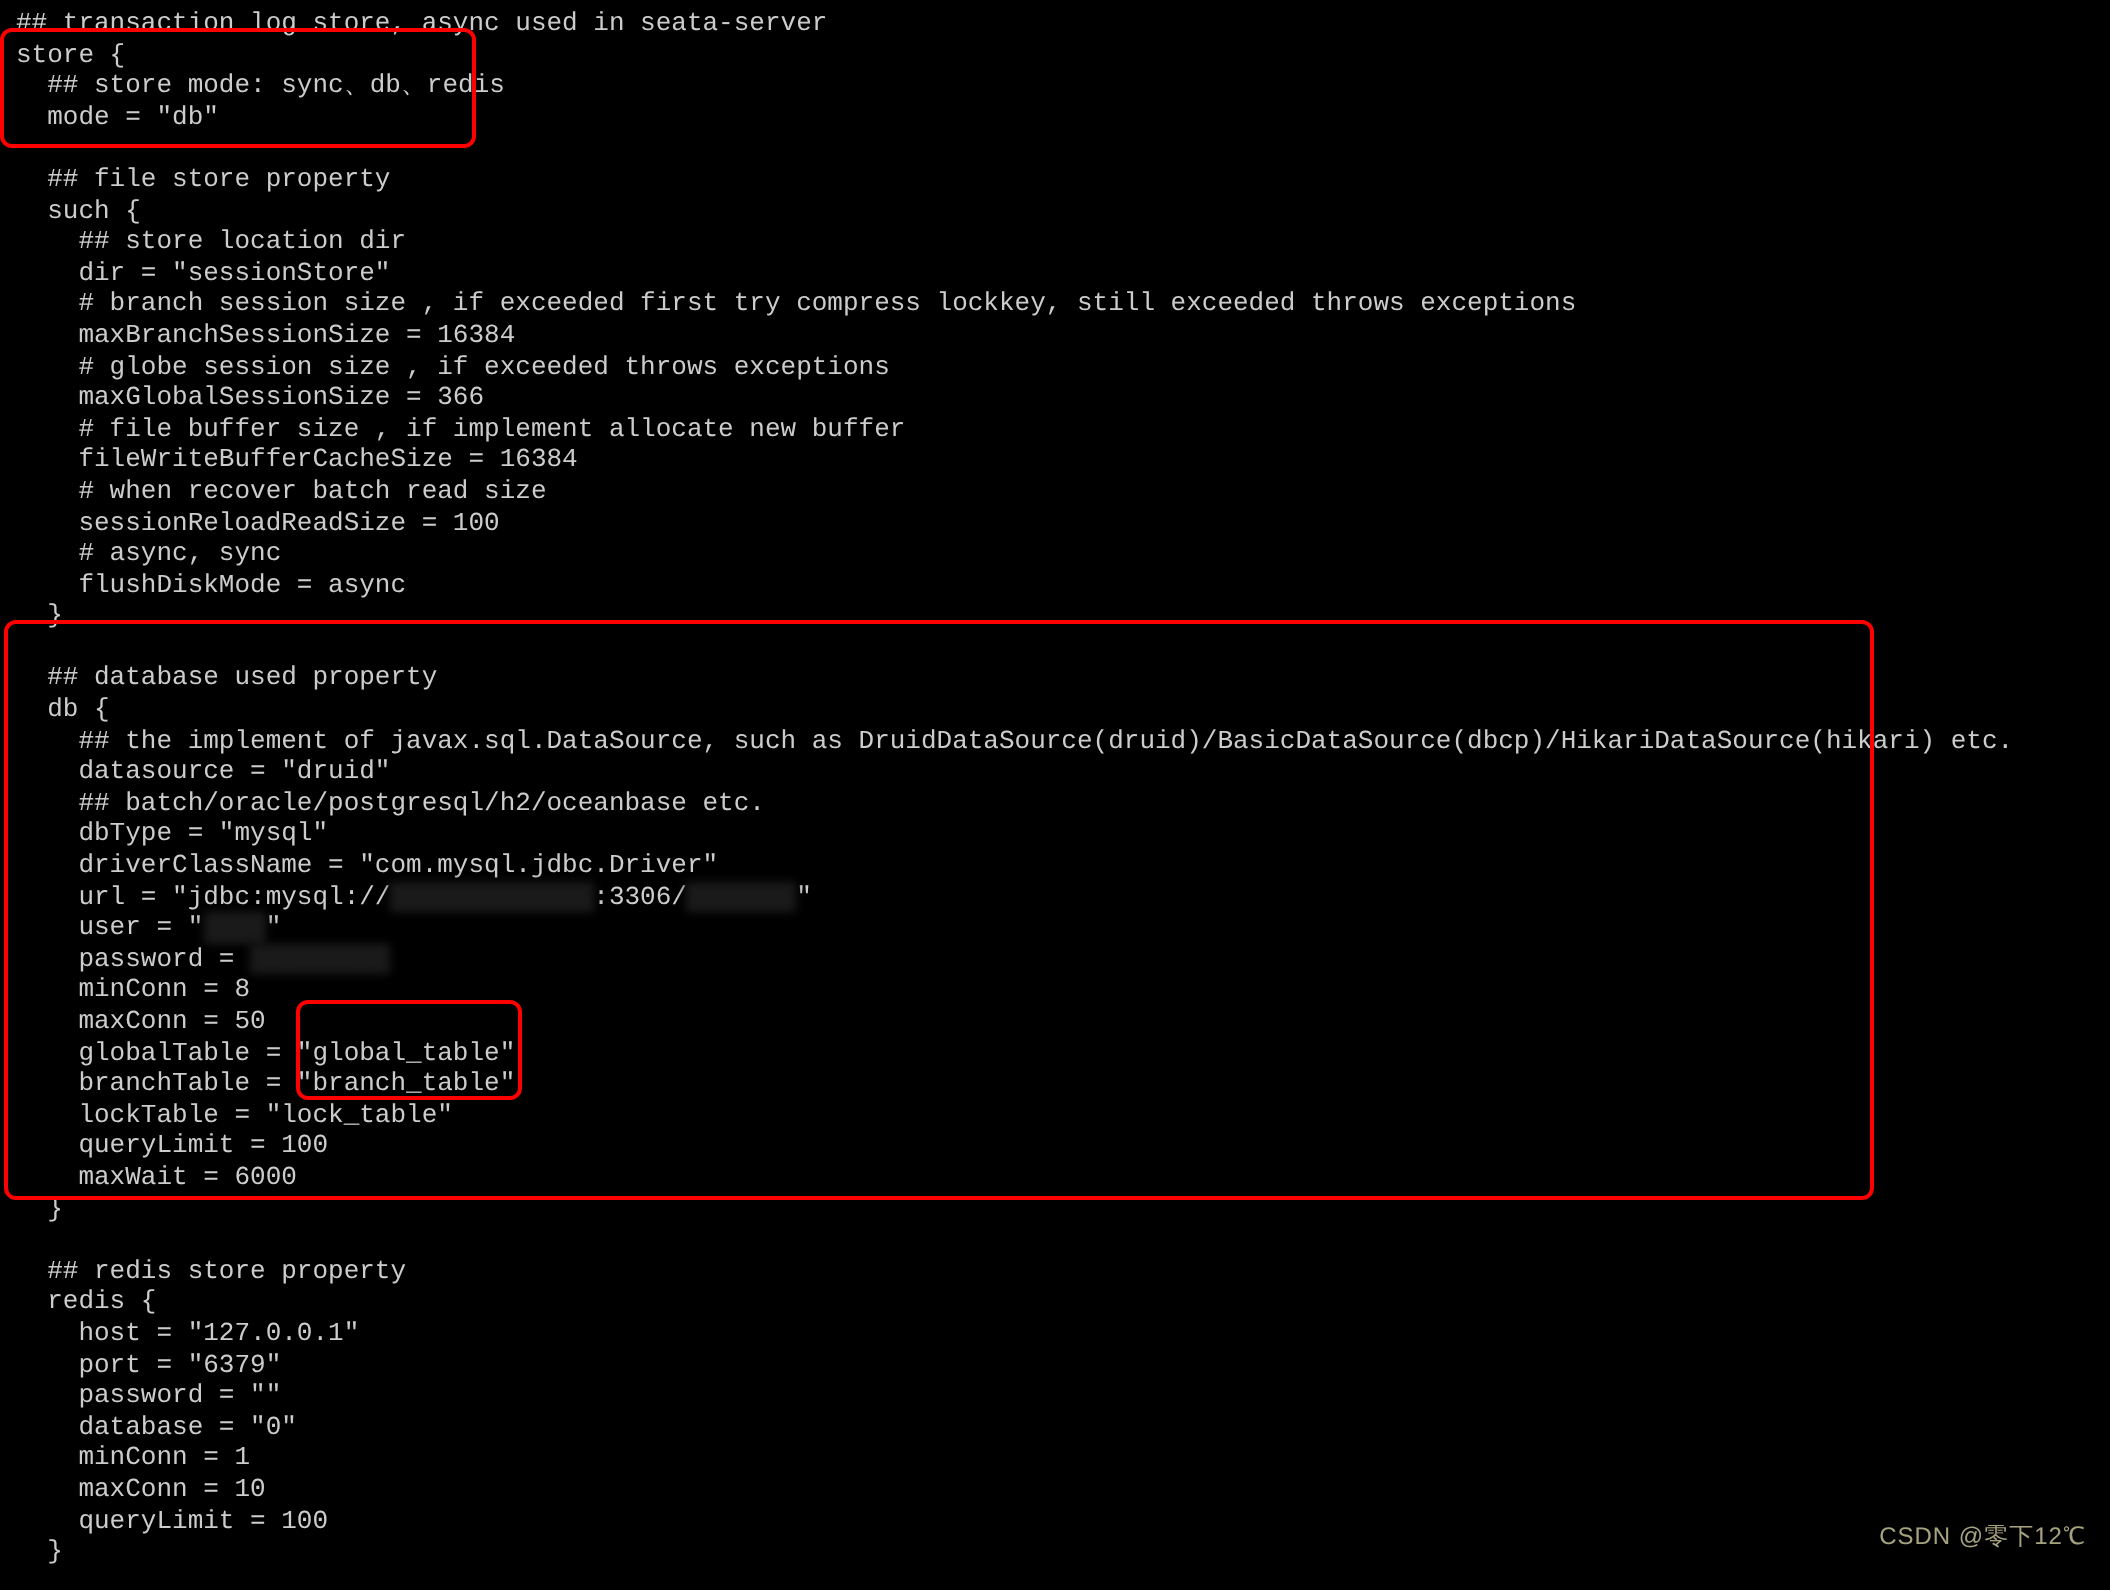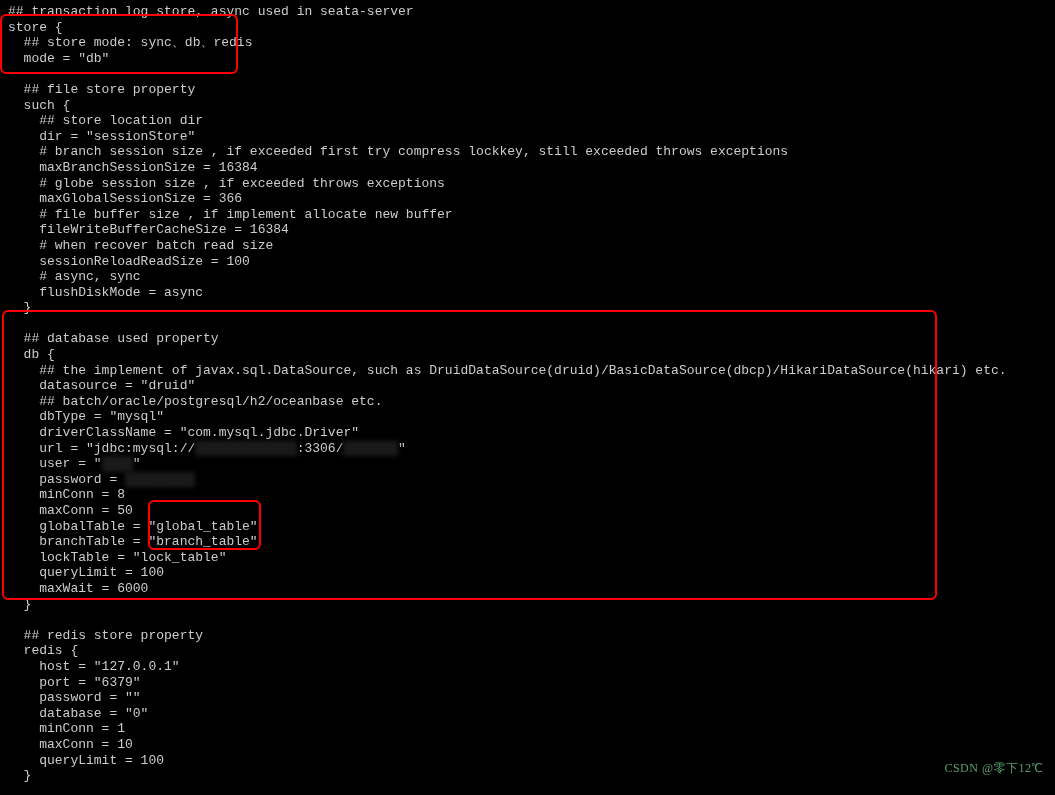--- a/index.html
+++ b/index.html
@@ -45,23 +45,23 @@
     .box3 {
       top: 500px;
       left: 148px;
       width: 113px;
       height: 50px;
     }
     .watermark {
       position: absolute;
       right: 12px;
       bottom: 20px;
-      color: #86efac;
+      color: #fef9c3;
       font-size: 12px;
-      font-family: Liberation Serif, serif;
+      font-family: Liberation Sans, sans-serif;
       opacity: 0.65;
       letter-spacing: 0.5px;
     }
     .redact {
       display: inline-block;
       background: #1a1a1a;
       color: #1a1a1a;
       filter: blur(2px);
       user-select: none;
     }

